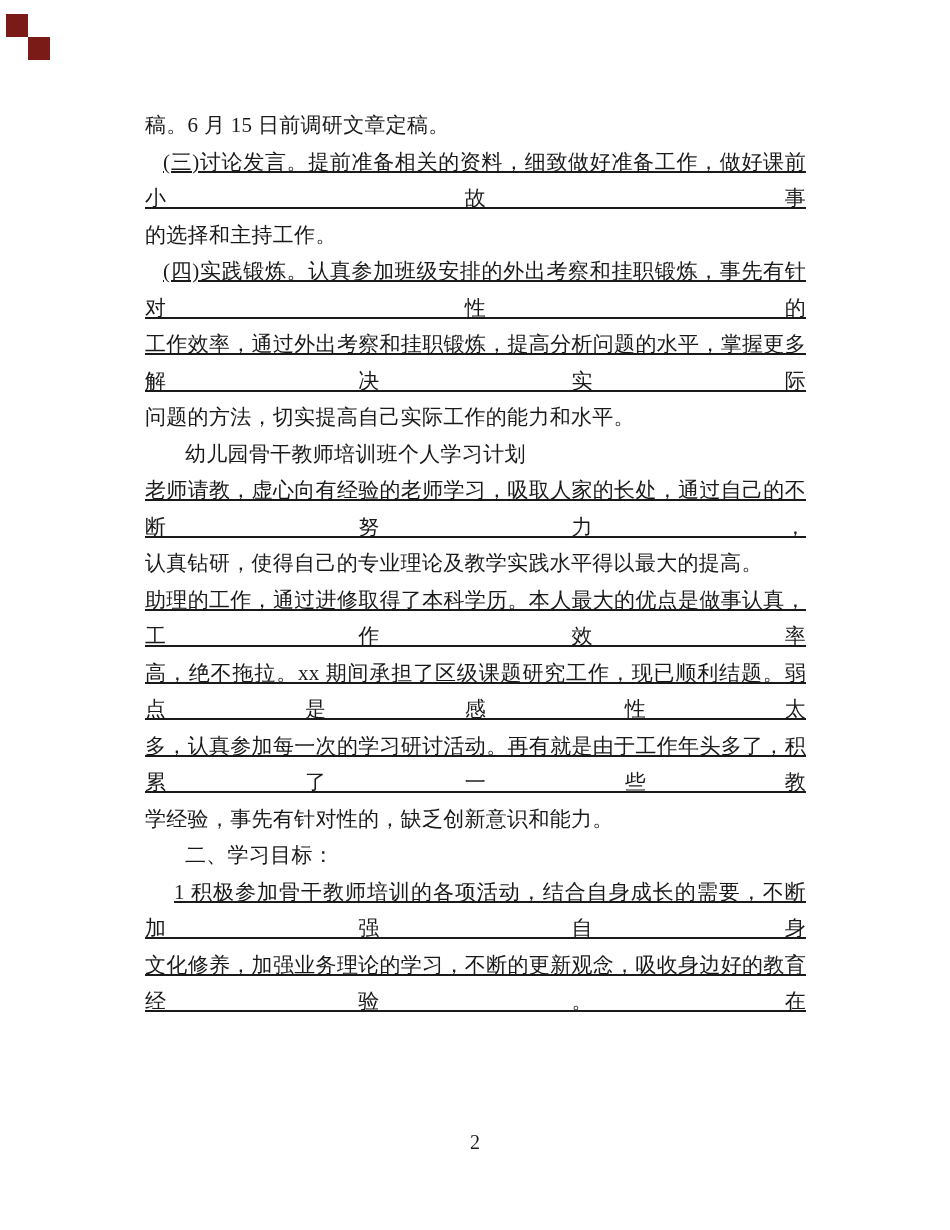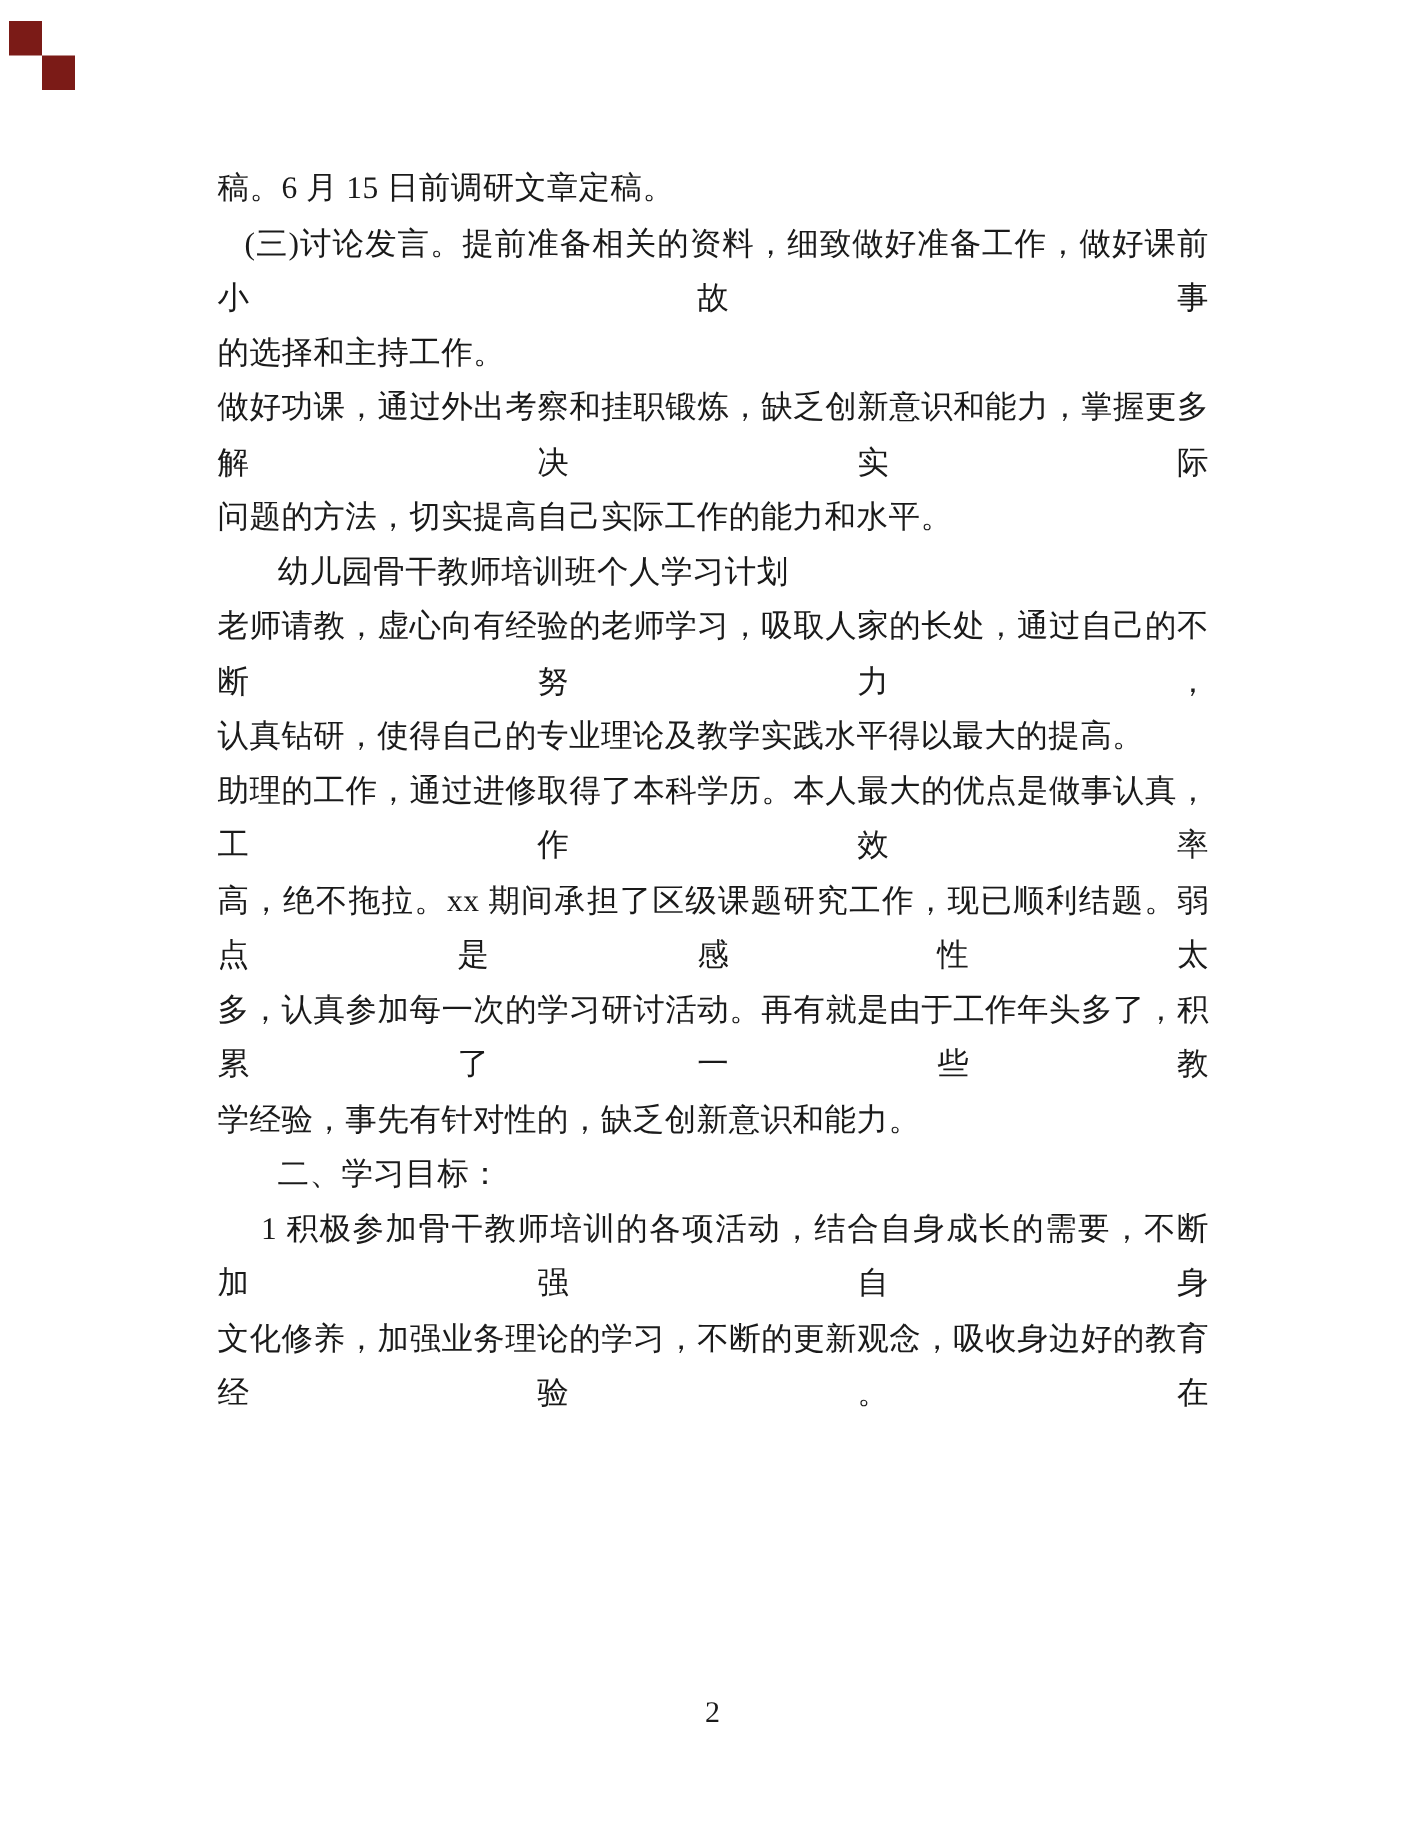--- a/index.html
+++ b/index.html
@@ -48,21 +48,21 @@
   .doc p {
     margin: 0;
     padding: 0;
     white-space: normal;
   }
   
   .inp { text-indent: 18px; }   
   .in2 { text-indent: 40px; }   
   .ind { text-indent: 29px; }   
   
-  .full { text-align: justify; text-align-last: justify; }
+  .full { text-align: justify; text-align-last: justify; text-decoration: underline; }
 
   .pagenum {
     position: absolute;
     left: 0;
     top: 1129px;
     width: 950px;
     text-align: center;
     font-size: 20px;
     line-height: 26px;
     color: var(--text-color, #1a1a1a);
@@ -75,21 +75,22 @@
 
   <div class="corner">
     <div class="step step1"></div>
     <div class="step step2"></div>
   </div>
 
   <div class="doc">
     <p>稿。6 月 15 日前调研文章定稿。</p>
     <p class="inp full">(三)讨论发言。提前准备相关的资料，细致做好准备工作，做好课前小故事</p>
     <p>的选择和主持工作。</p>
-    <p class="full">做好功课，通过外出考察和挂职锻炼，缺乏创新意识和能力，掌握更多解决实际</p>
+    <p class="inp full">(四)实践锻炼。认真参加班级安排的外出考察和挂职锻炼，事先有针对性的</p>
+    <p class="full">工作效率，通过外出考察和挂职锻炼，提高分析问题的水平，掌握更多解决实际</p>
     <p>问题的方法，切实提高自己实际工作的能力和水平。</p>
     <p class="in2">幼儿园骨干教师培训班个人学习计划</p>
     <p class="full">老师请教，虚心向有经验的老师学习，吸取人家的长处，通过自己的不断努力，</p>
     <p>认真钻研，使得自己的专业理论及教学实践水平得以最大的提高。</p>
     <p class="full">助理的工作，通过进修取得了本科学历。本人最大的优点是做事认真，工作效率</p>
     <p class="full">高，绝不拖拉。xx 期间承担了区级课题研究工作，现已顺利结题。弱点是感性太</p>
     <p class="full">多，认真参加每一次的学习研讨活动。再有就是由于工作年头多了，积累了一些教</p>
     <p>学经验，事先有针对性的，缺乏创新意识和能力。</p>
     <p class="in2">二、学习目标：</p>
     <p class="ind full">1 积极参加骨干教师培训的各项活动，结合自身成长的需要，不断加强自身</p>

